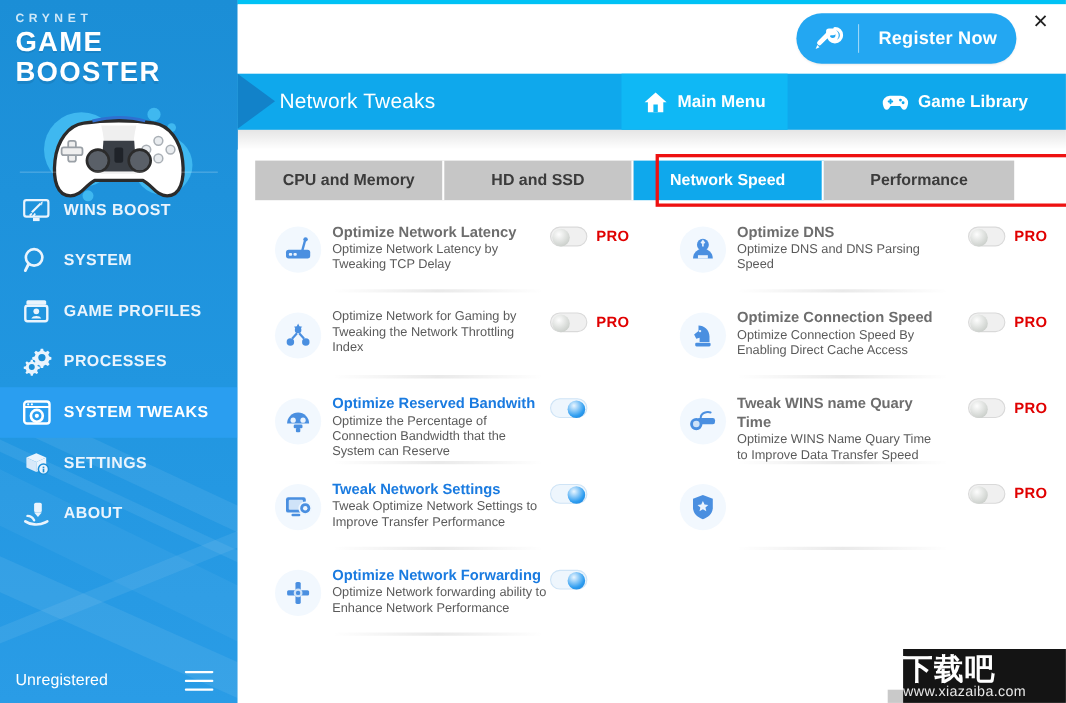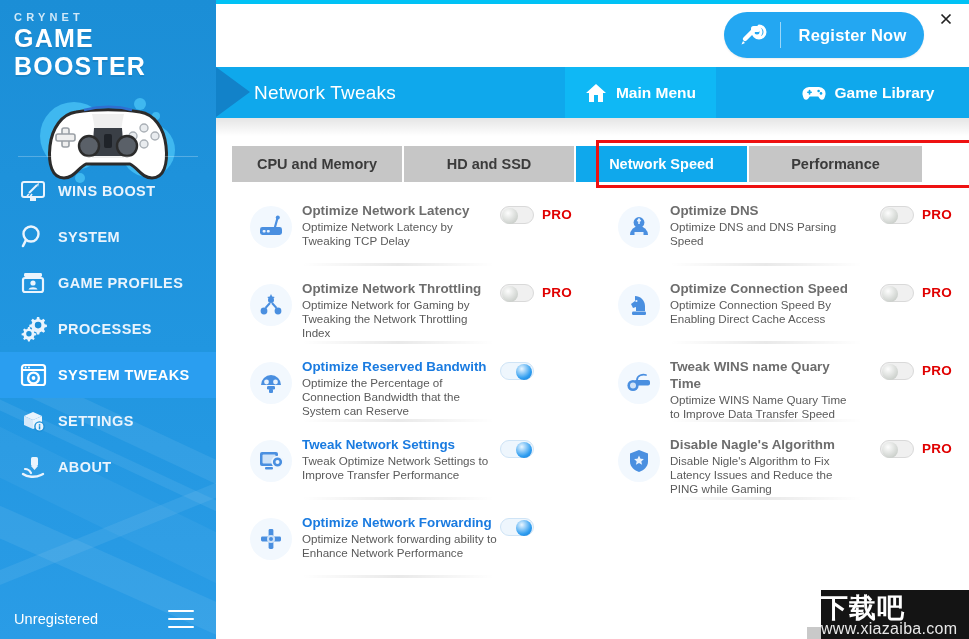--- a/index.html
+++ b/index.html
@@ -152,21 +152,21 @@
 
   
   .col-l .row .txt{width:196px;}
 
   
   .wm{
     position:absolute;right:0;bottom:0;width:148px;height:49px;background:#141414;
     display:flex;flex-direction:column;align-items:flex-start;justify-content:center;
   }
   .wm .cn{color:#fff;font-size:27px;font-weight:bold;line-height:27px;letter-spacing:1px;}
-  .wm .url{color:#e8e8e8;font-size:16px;line-height:13px;letter-spacing:.3px;}
+  .wm .url{color:#e8e8e8;font-size:13px;line-height:13px;letter-spacing:.3px;}
   .wm-tab{position:absolute;right:148px;bottom:0;width:14px;height:12px;background:#c9c9c9;}
 </style>
 </head>
 <body>
 
 <div class="app">
 
   <div class="sidebar">
     <div class="sb-deco d5"></div>
     <div class="sb-deco d1"></div>
@@ -411,21 +411,20 @@
               <g fill="#4a8fe0">
                 <circle cx="13" cy="8" r="3"></circle>
                 <circle cx="6" cy="19" r="3.4"></circle>
                 <circle cx="20" cy="19" r="3.4"></circle>
                 <path d="M12 11 L7.5 16 M14 11 L18.5 16" stroke="#4a8fe0" stroke-width="2"></path>
                 <path d="M13 2 l1.2 2.6 2.6 .4 -2 1.8 .5 2.7 -2.3-1.4 -2.3 1.4 .5-2.7 -2-1.8 2.6-.4 Z"></path>
               </g>
             </svg>
         </span>
         <div class="txt">
-          <div class="ttl off">Optimize Network Throttling</div>
           <div class="desc">Optimize Network for Gaming by Tweaking the Network Throttling Index</div>
         </div>
         <span class="toggle off">
             <i class="knob"></i>
           </span>
         <span class="pro">PRO</span>
         <span class="sep"></span>
       </div>
 
       <div class="row">
@@ -554,24 +553,20 @@
         <span class="sep"></span>
       </div>
 
       <div class="row">
         <span class="ico">
           <svg width="22" height="24" viewBox="0 0 22 24">
               <path d="M11 1 L20 4.5 v8 C20 18 15.5 21.5 11 23 C6.5 21.5 2 18 2 12.5 v-8 Z" fill="#4a8fe0"></path>
               <path d="M11 6.5 l1.5 3.2 3.4 .4 -2.6 2.3 .8 3.4 -3.1-1.9 -3.1 1.9 .8-3.4 -2.6-2.3 3.4-.4 Z" fill="#eaf3fd"></path>
             </svg>
         </span>
-        <div class="txt">
-          <div class="ttl off">Disable Nagle's Algorithm</div>
-          <div class="desc">Disable Nigle's Algorithm to Fix Latency Issues and Reduce the PING while Gaming</div>
-        </div>
         <span class="toggle off">
             <i class="knob"></i>
           </span>
         <span class="pro">PRO</span>
         <span class="sep"></span>
       </div>
     </div>
   </div>
 
   <div class="wm-tab"></div>

